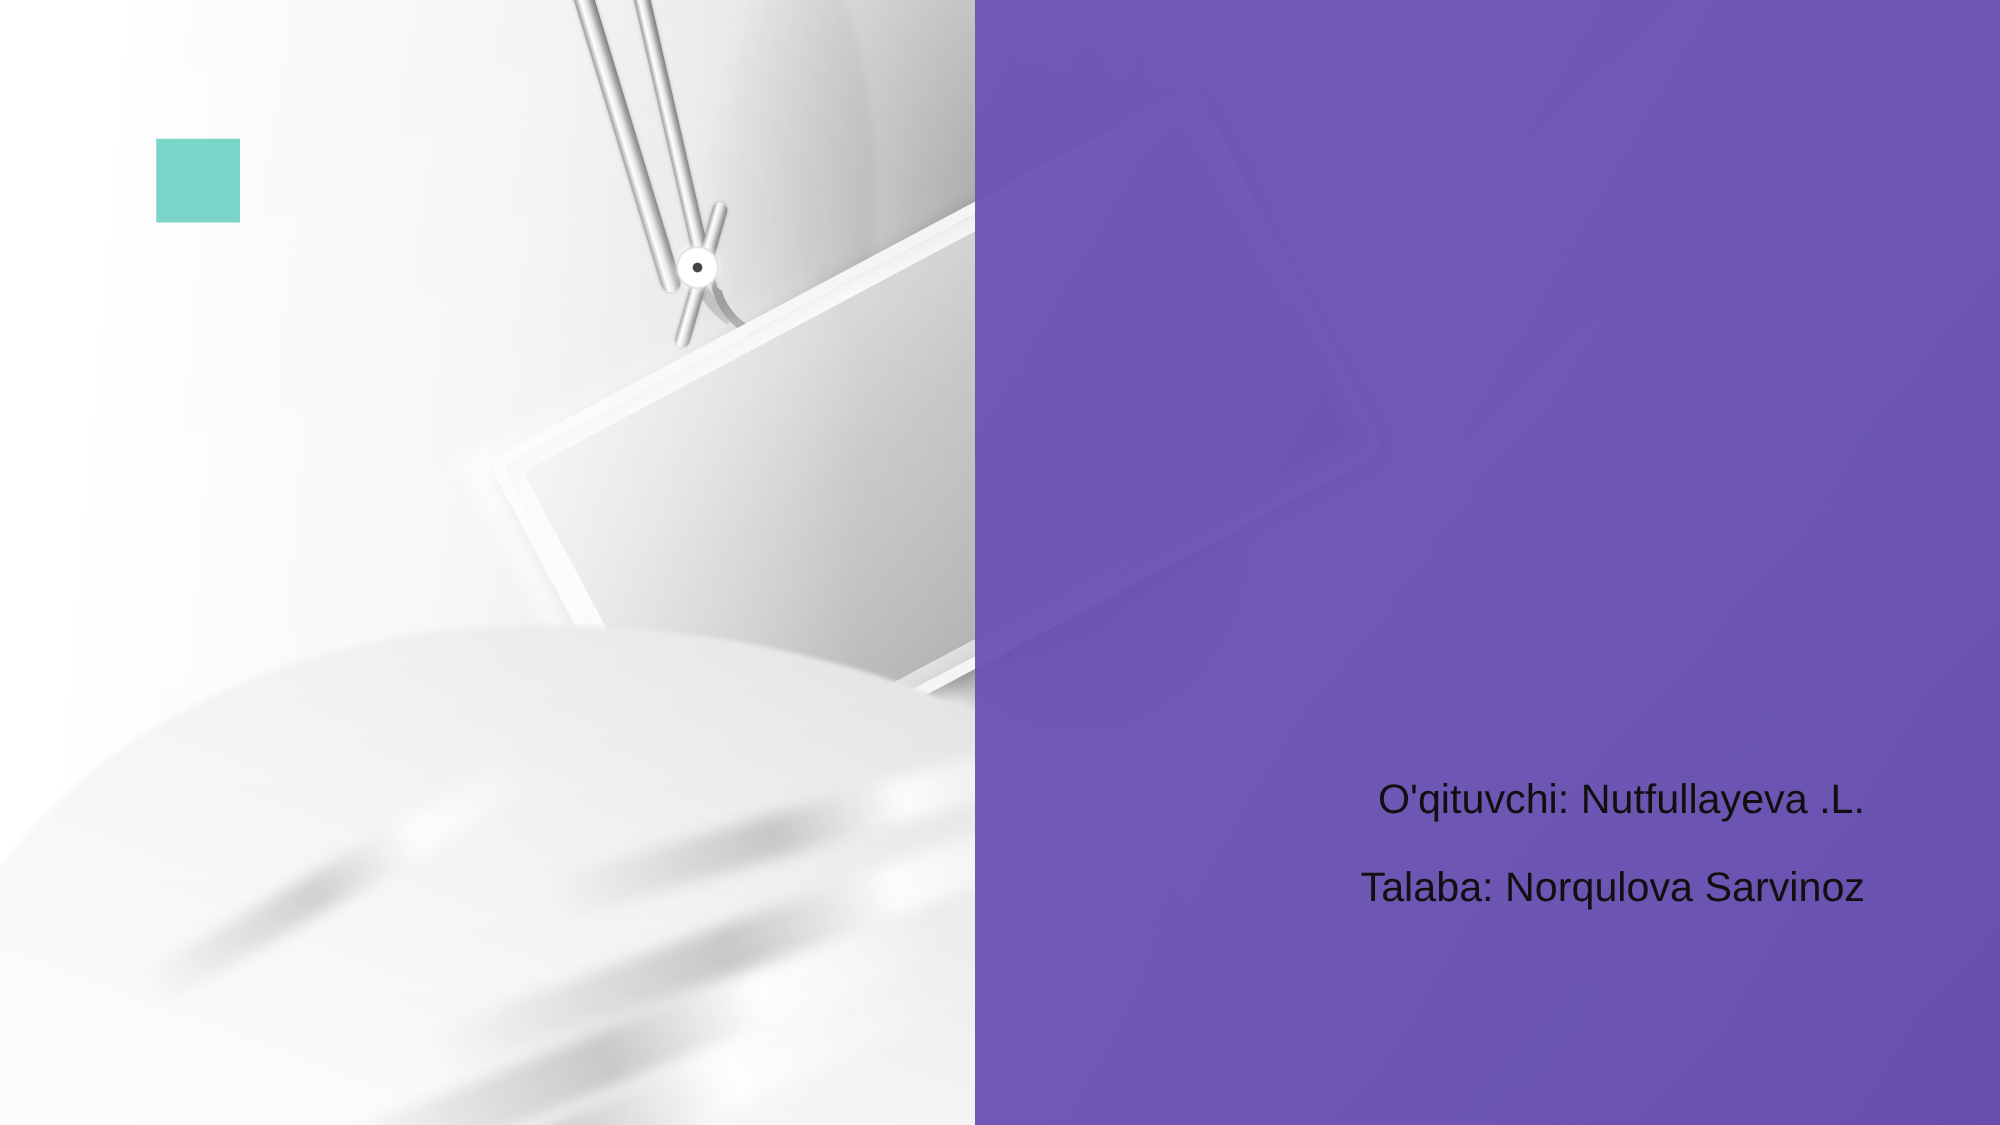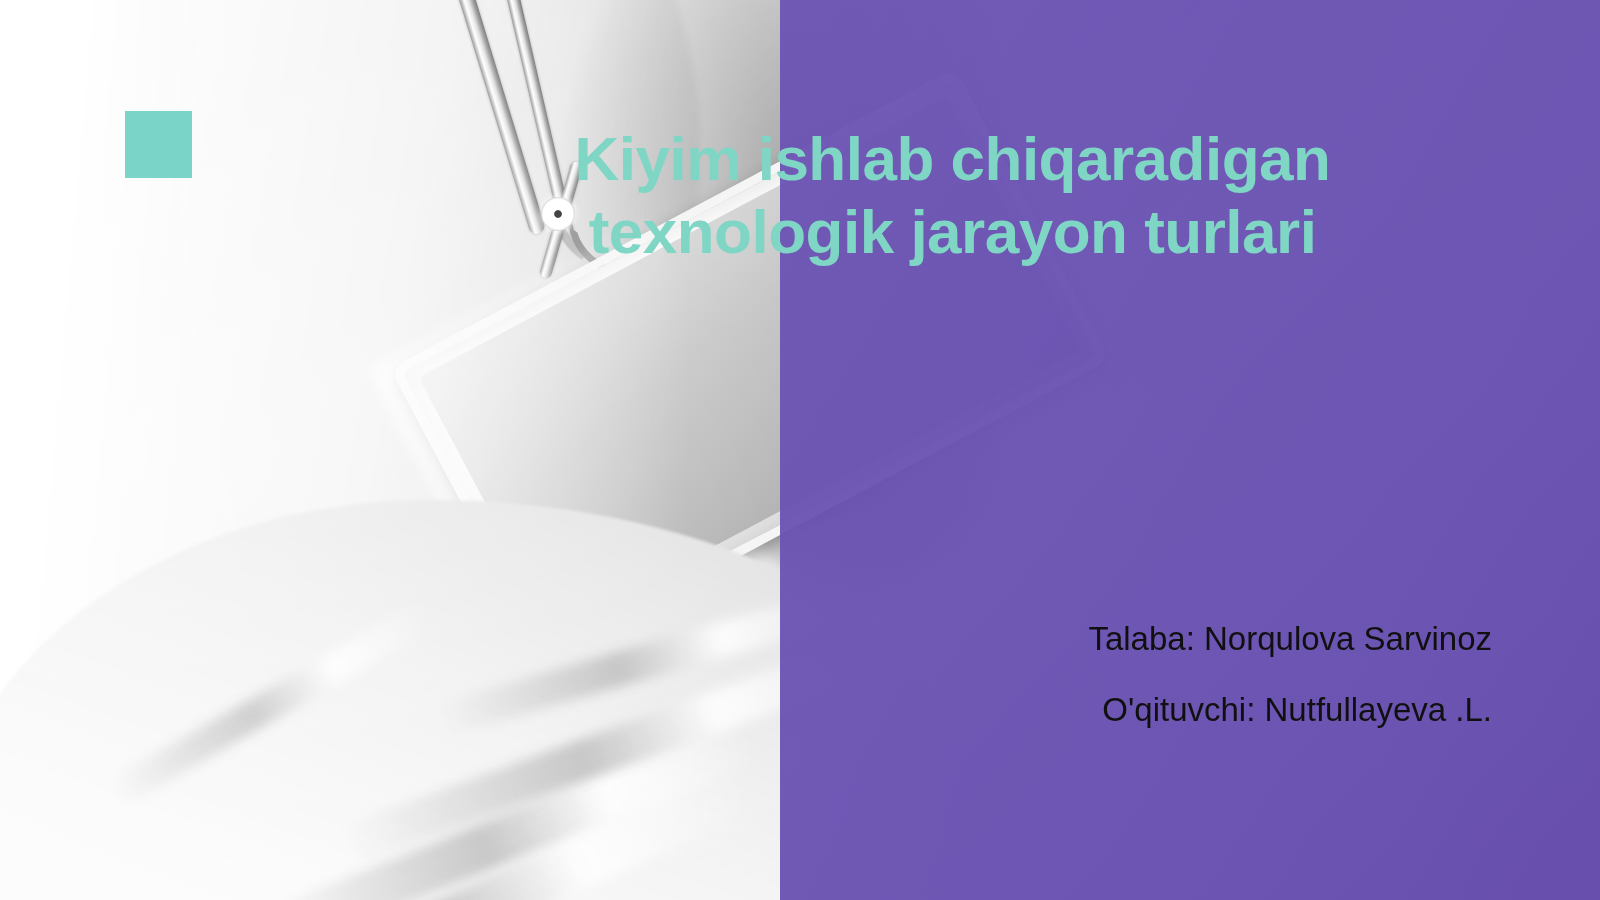--- a/index.html
+++ b/index.html
@@ -274,21 +274,19 @@
 
     <div class="photo-soften"></div>
   </div>
 
   <div class="purple-panel">
     <div class="purple-flat"></div>
   </div>
 
   <div class="accent-square"></div>
 
-  <div class="title">Kiyim ishlab chiqaradigan
-texnologik jarayon turlari</div>
 
   <div class="author-block">
+    <span class="author-line">O'qituvchi: Nutfullayeva .L.</span>
     <span class="author-line">Talaba: Norqulova Sarvinoz</span>
-    <span class="author-line">O'qituvchi: Nutfullayeva .L.</span>
   </div>
 
 </div>
 
 </body></html>

